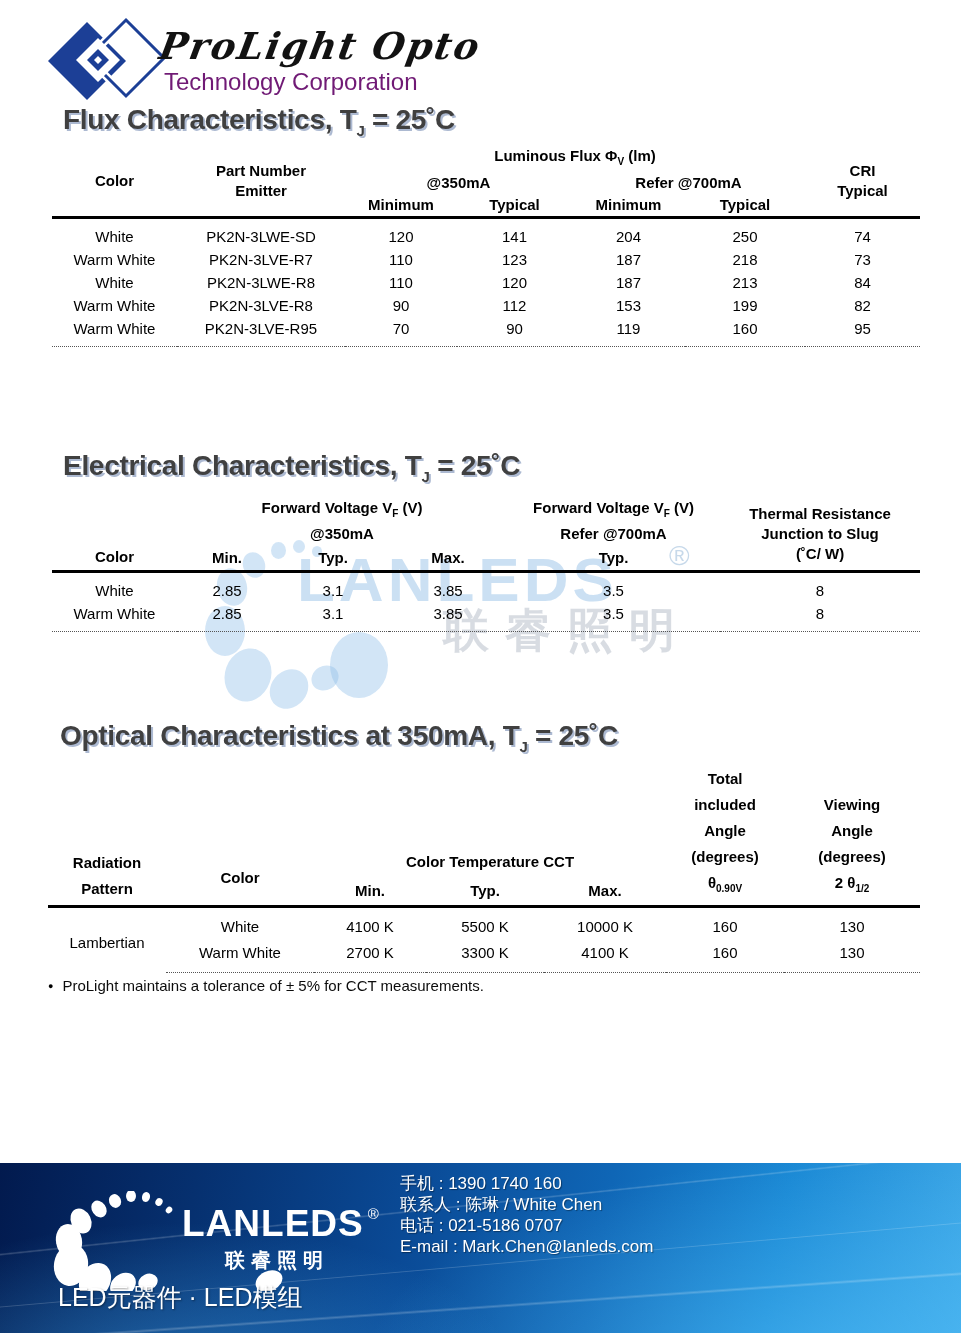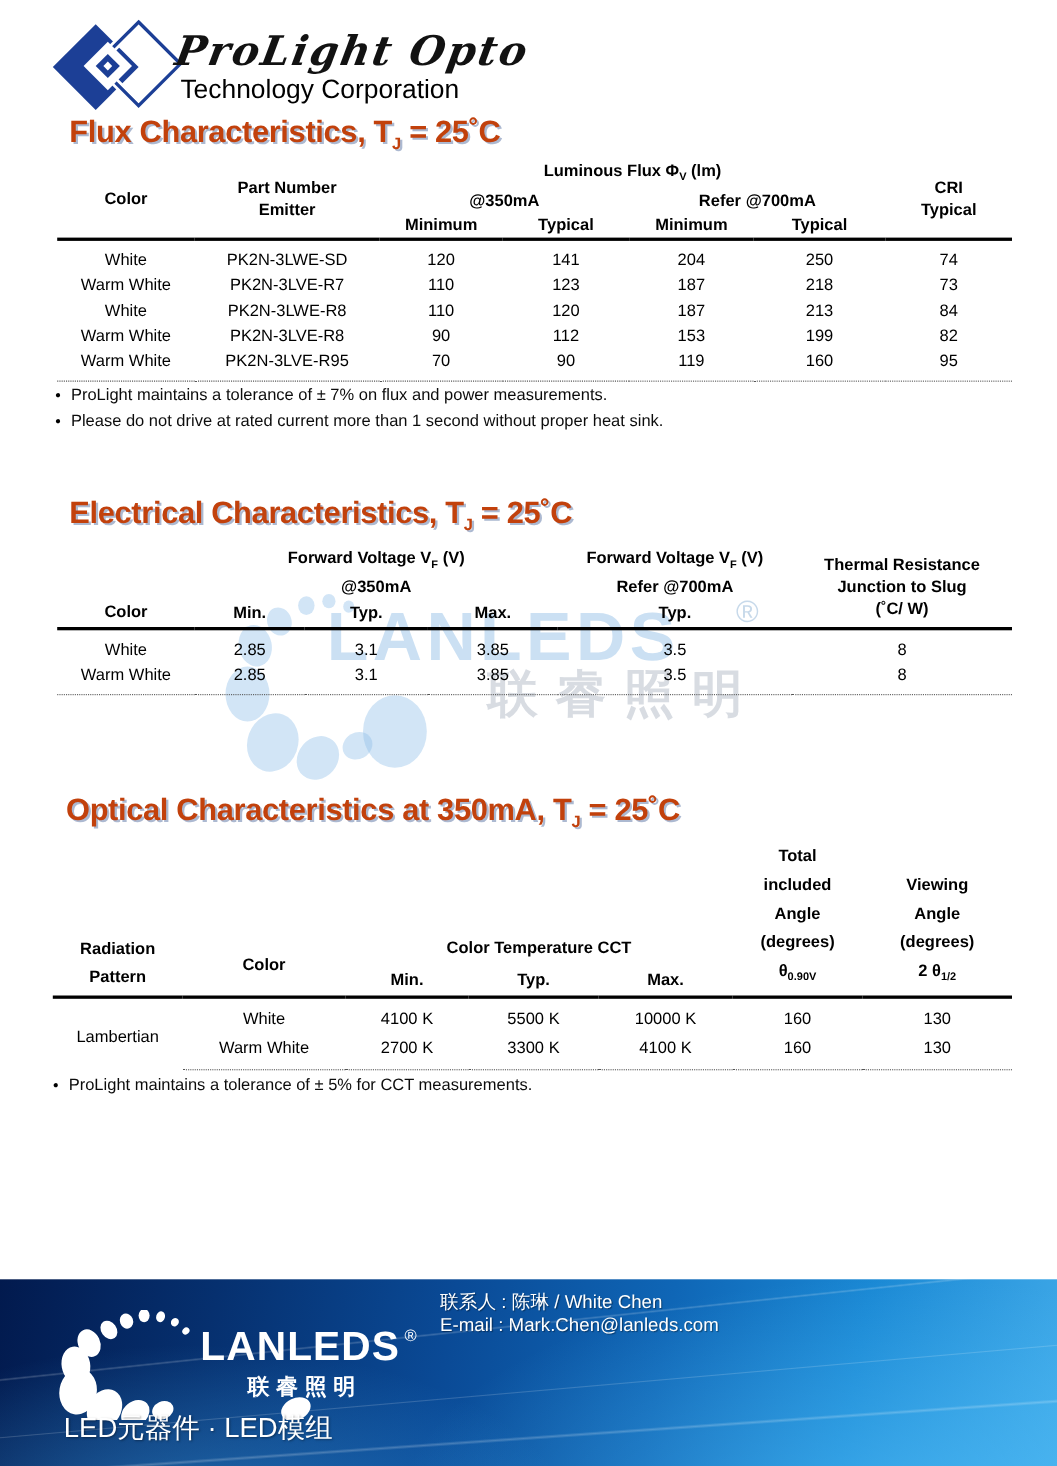--- a/index.html
+++ b/index.html
@@ -5,24 +5,24 @@
   html,body{margin:0;padding:0;background:#ffffff;}
   .page{position:relative;width:961px;height:1333px;background:#fff;overflow:hidden;
         font-family:"Liberation Sans","DejaVu Sans",sans-serif;color:#000;}
 
   
   .prologo{position:absolute;left:42px;top:16px;width:420px;height:84px;z-index:2;}
   .prologo svg{position:absolute;left:0;top:0;}
   .brand-script{position:absolute;left:118px;top:8px;font-family:"DejaVu Serif",serif;
         font-style:italic;font-weight:bold;font-size:37px;color:#121212;transform:skewX(-10deg);
         white-space:nowrap;letter-spacing:2px;}
-  .brand-sub{position:absolute;left:122px;top:52px;font-size:24px;color:#000000;white-space:nowrap;}
-
-  
-  .sec-title{position:absolute;font-size:28px;font-weight:bold;color:#c2410c;
+  .brand-sub{position:absolute;left:122px;top:52px;font-size:24px;color:#701a75;white-space:nowrap;}
+
+  
+  .sec-title{position:absolute;font-size:28px;font-weight:bold;color:#404040;
         text-shadow:2px 2px 0 rgba(144,162,193,.75);white-space:nowrap;z-index:2;letter-spacing:-0.3px;}
   .sec-title sub{font-size:15px;}
 
   
   .tbl{position:absolute;border-collapse:collapse;table-layout:fixed;z-index:2;}
   .tbl td{text-align:center;vertical-align:middle;padding:0;font-size:15px;}
   .tbl tr.h td{font-weight:bold;line-height:20px;height:22px;}
   .tbl td.bb{border-bottom:3px solid #000;}
   .tbl td.vb{vertical-align:bottom;padding-bottom:3px;}
   .tbl tr.d td{line-height:23px;height:23px;}
@@ -176,24 +176,20 @@
       <td>PK2N-3LVE-R95</td>
       <td>70</td>
       <td>90</td>
       <td>119</td>
       <td>160</td>
       <td>95</td>
     </tr>
   </tbody>
     </table>
 
-  <div class="notes" style="left:50px;top:348px;">
-    <div class="note-line"><span class="bullet">●</span><span>ProLight maintains a tolerance of ± 7% on flux and power measurements.</span></div>
-    <div class="note-line"><span class="bullet">●</span><span>Please do not drive at rated current more than 1 second without proper heat sink.</span></div>
-  </div>
 
   <div class="sec-title" style="left:63px;top:450px;">
     <span>Electrical Characteristics, T</span><sub>J</sub><span> = 25˚C</span>
   </div>
 
   <table class="tbl" id="elec-table" style="left:52px;top:498px;width:868px;">
     <colgroup>
         <col style="width:125px">
         <col style="width:100px">
         <col style="width:112px">
@@ -308,18 +304,20 @@
           <ellipse cx="222" cy="90" rx="14" ry="10" transform="rotate(-25 222 90)"></ellipse>
         </g>
       </svg>
       <div class="f-brand"><span>LANLEDS</span><sup>®</sup></div>
       <div class="f-brand-cn">联睿照明</div>
     </div>
 
     <div class="f-tagline">LED元器件 · LED模组</div>
 
     <div class="f-contact">
+      <div class="f-line">手机 : 1390 1740 160</div>
       <div class="f-line">联系人 : 陈琳 / White Chen</div>
+      <div class="f-line">电话 : 021-5186 0707</div>
       <div class="f-line">E-mail : Mark.Chen@lanleds.com</div>
     </div>
   </div>
 
 </div>
 
 </body></html>

